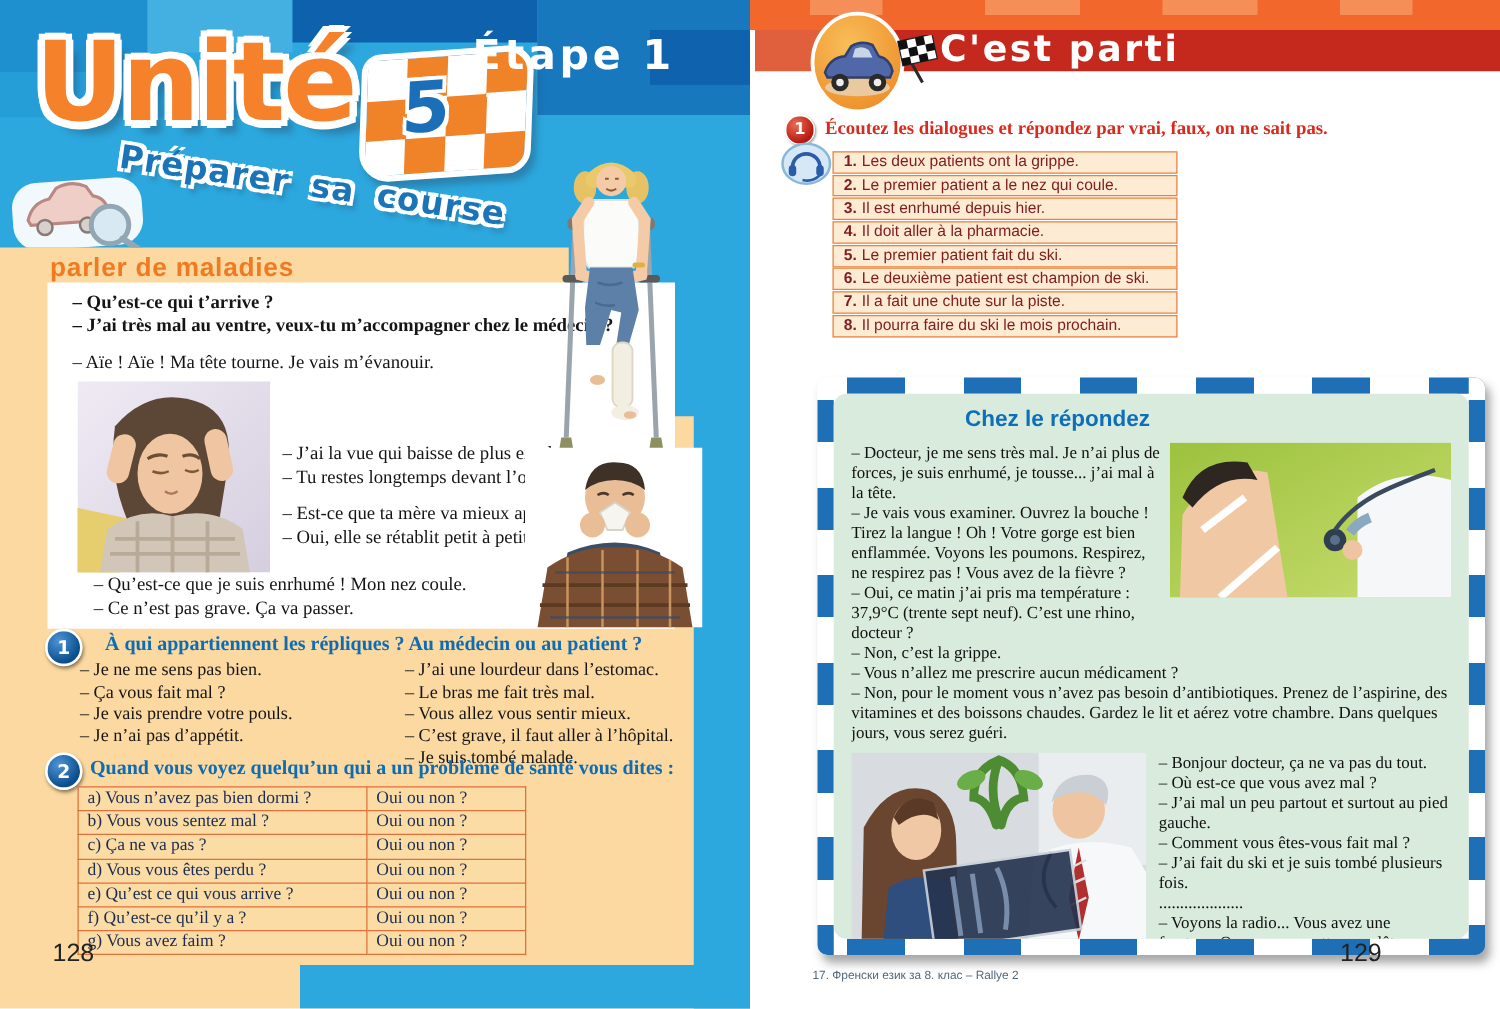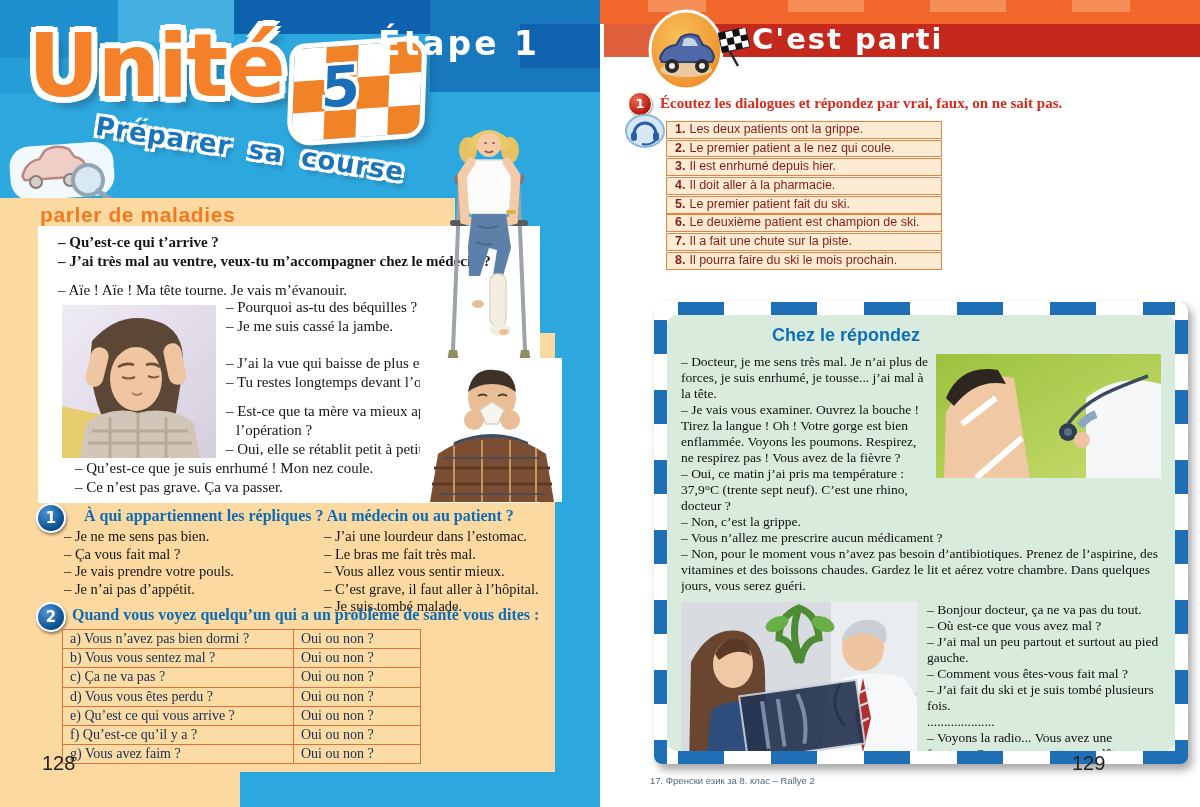--- a/index.html
+++ b/index.html
@@ -158,31 +158,26 @@
       <path d="M30 126 h96 M26 138 h104 M48 112 v41 M76 108 v45 M104 112 v41" stroke="#B9AA97" stroke-width="3"></path>
     </svg>
 
     <div class="dlg" style="left:58px;top:233px;font-weight:bold;">
       <div>– Qu’est-ce qui t’arrive ?</div>
       <div>– J’ai très mal au ventre, veux-tu m’accompagner chez le médecin ?</div>
     </div>
     <div class="dlg" style="left:58px;top:281px;">
       <div>– Aïe ! Aïe ! Ma tête tourne. Je vais m’évanouir.</div>
     </div>
-    <div class="dlg" style="left:226px;top:298px;">
-      <div>– Pourquoi as-tu des béquilles ?</div>
-      <div>– Je me suis cassé la jambe.</div>
-    </div>
     <div class="dlg" style="left:226px;top:354px;">
       <div>– J’ai la vue qui baisse de plus en plus.</div>
       <div>– Tu restes longtemps devant l’ordinateur !</div>
     </div>
     <div class="dlg" style="left:226px;top:402px;">
       <div>– Est-ce que ta mère va mieux après</div>
-      <div class="ind">l’opération ?</div>
       <div>– Oui, elle se rétablit petit à petit.</div>
     </div>
     <div class="dlg" style="left:75px;top:459px;">
       <div>– Qu’est-ce que je suis enrhumé ! Mon nez coule.</div>
       <div>– Ce n’est pas grave. Ça va passer.</div>
     </div>
 
     <svg class="ph" style="left:430px;top:116px;" width="116" height="252" viewBox="0 0 116 252">
       <line x1="30" y1="64" x2="23" y2="234" stroke="#9AA4AC" stroke-width="4"></line>
       <line x1="88" y1="64" x2="95" y2="234" stroke="#9AA4AC" stroke-width="4"></line>

